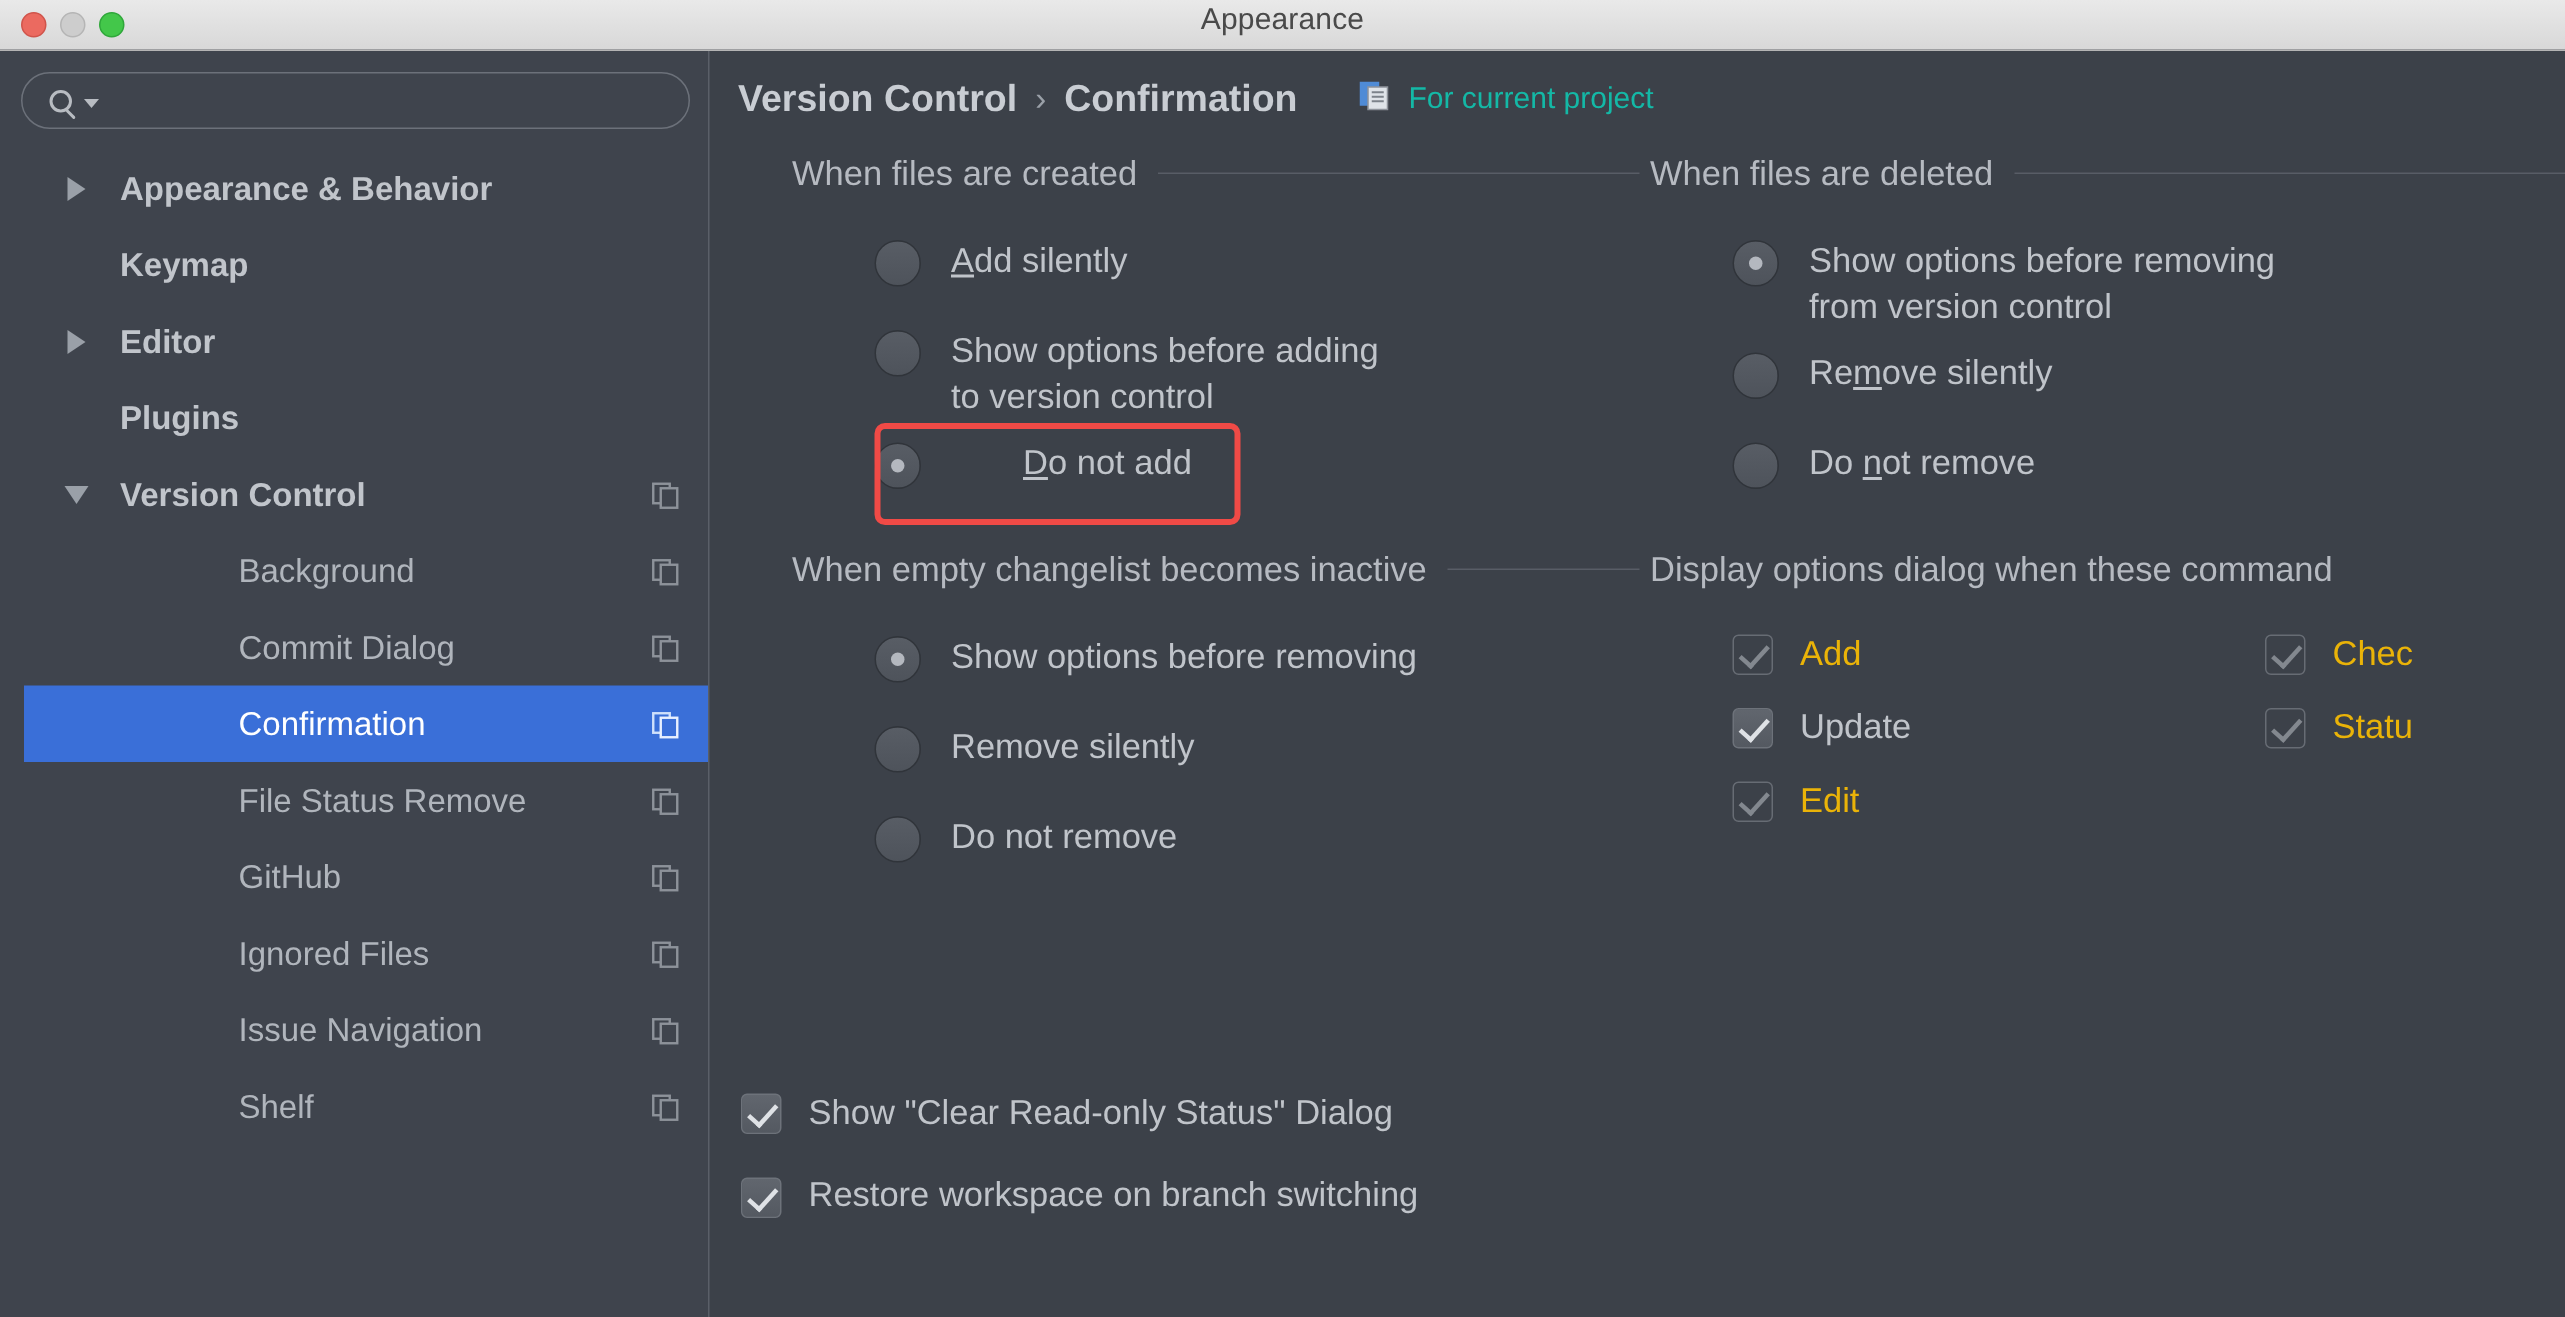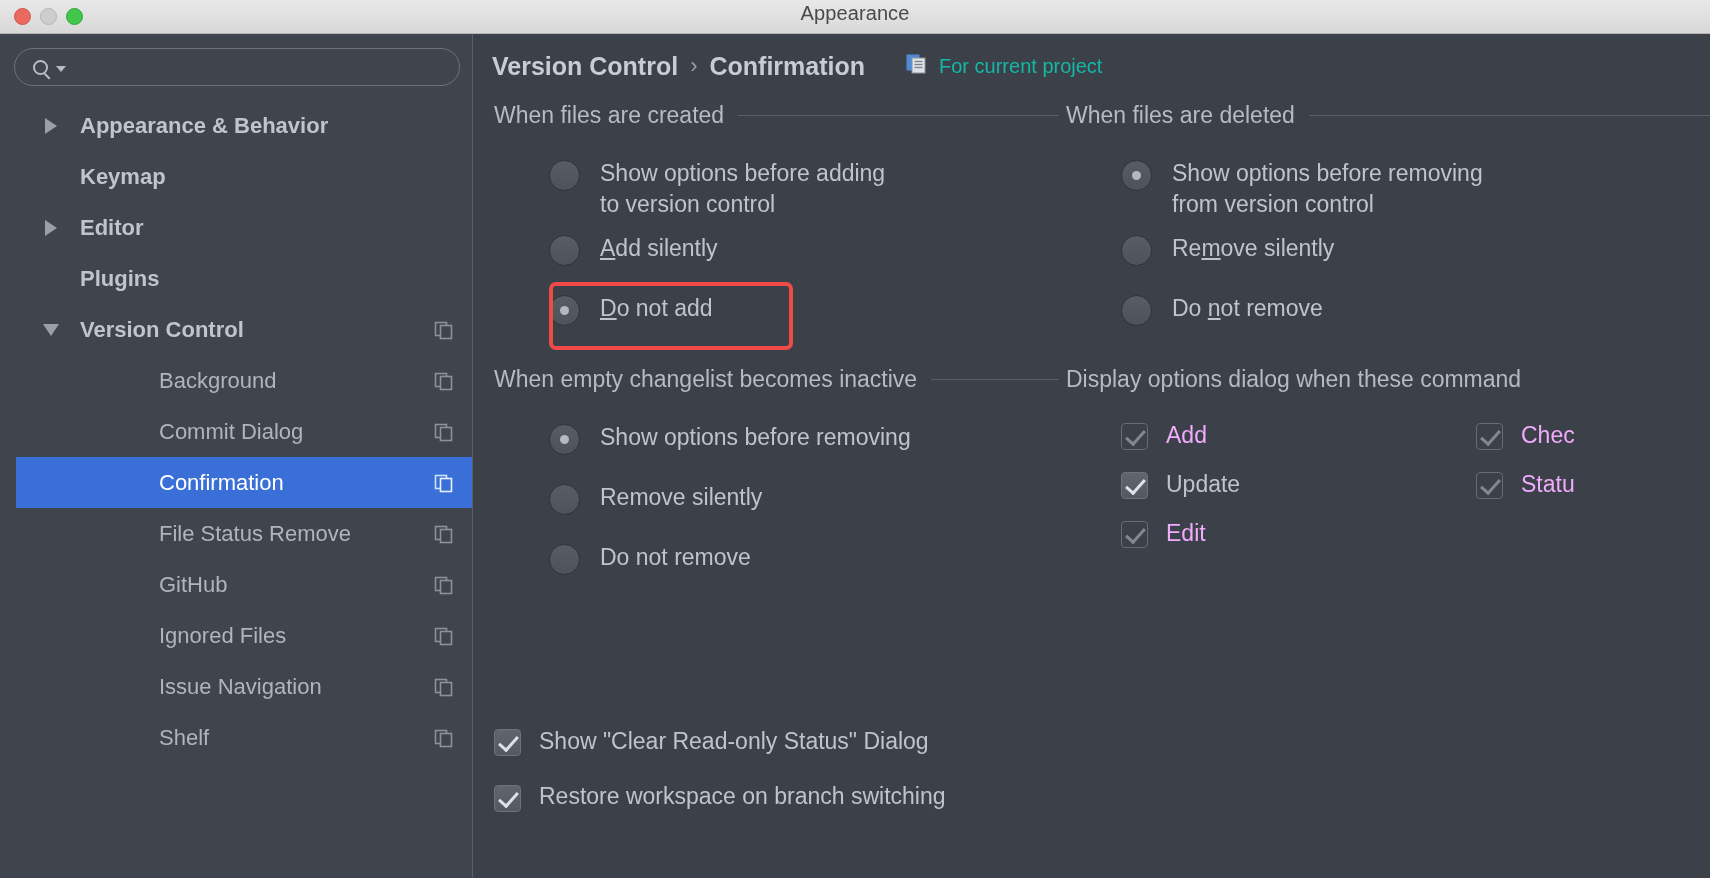--- a/index.html
+++ b/index.html
@@ -217,20 +217,21 @@
   }
 
   
   .columns {
     position: relative;
     margin-top: 28px;
   }
   .col {
     position: absolute;
     top: 0;
+    margin-left: 34px;
   }
   .col-left  { left: 20px;  width: 565px; }
   .col-right { left: 592px; width: 700px; }
 
   .group-title-row {
     display: flex;
     align-items: center;
     height: 30px;
   }
   .group-title {
@@ -308,21 +309,21 @@
   .checkbox.disabled::after {
     border-color: #83888f;
   }
   .cb-label {
     font-size: 23px;
     color: #c0c4ca;
     line-height: 31px;
     margin-left: 18px;
     white-space: nowrap;
   }
-  .cb-label.disabled { color: #f0abfc; }
+  .cb-label.disabled { color: #eab308; }
 
   .cb-row {
     display: flex;
     align-items: flex-start;
     margin-bottom: 18px;
   }
 
   .cmd-grid {
     position: relative;
     margin-top: 26px;
@@ -505,27 +506,27 @@
 
       <div class="col col-left">
 
         <div class="group-title-row">
           <span class="group-title">When files are created</span>
           <span class="group-rule"></span>
         </div>
         <div class="opt-list" id="grp-created">
             <div class="opt-row indent">
               <span class="radio"></span>
+              <span class="opt-label"><span class="mnem">A</span>dd silently</span>
+            </div>
+            <div class="opt-row indent">
+              <span class="radio"></span>
               <span class="opt-label">Show options before adding<br>to version control</span>
             </div>
-            <div class="opt-row indent">
-              <span class="radio"></span>
-              <span class="opt-label"><span class="mnem">A</span>dd silently</span>
-            </div>
-            <div class="opt-row indent" style="position: relative;">
+            <div class="opt-row indent" style="position: relative; gap: 48px;">
               <span class="radio checked"></span>
               <span class="opt-label"><span class="mnem">D</span>o not add</span>
             </div>
             <div class="highlight-box" style="top: 182px;"></div>
           </div>
 
         <div class="group-title-row" style="margin-top:24px;">
           <span class="group-title">When empty changelist becomes inactive</span>
           <span class="group-rule"></span>
         </div>

